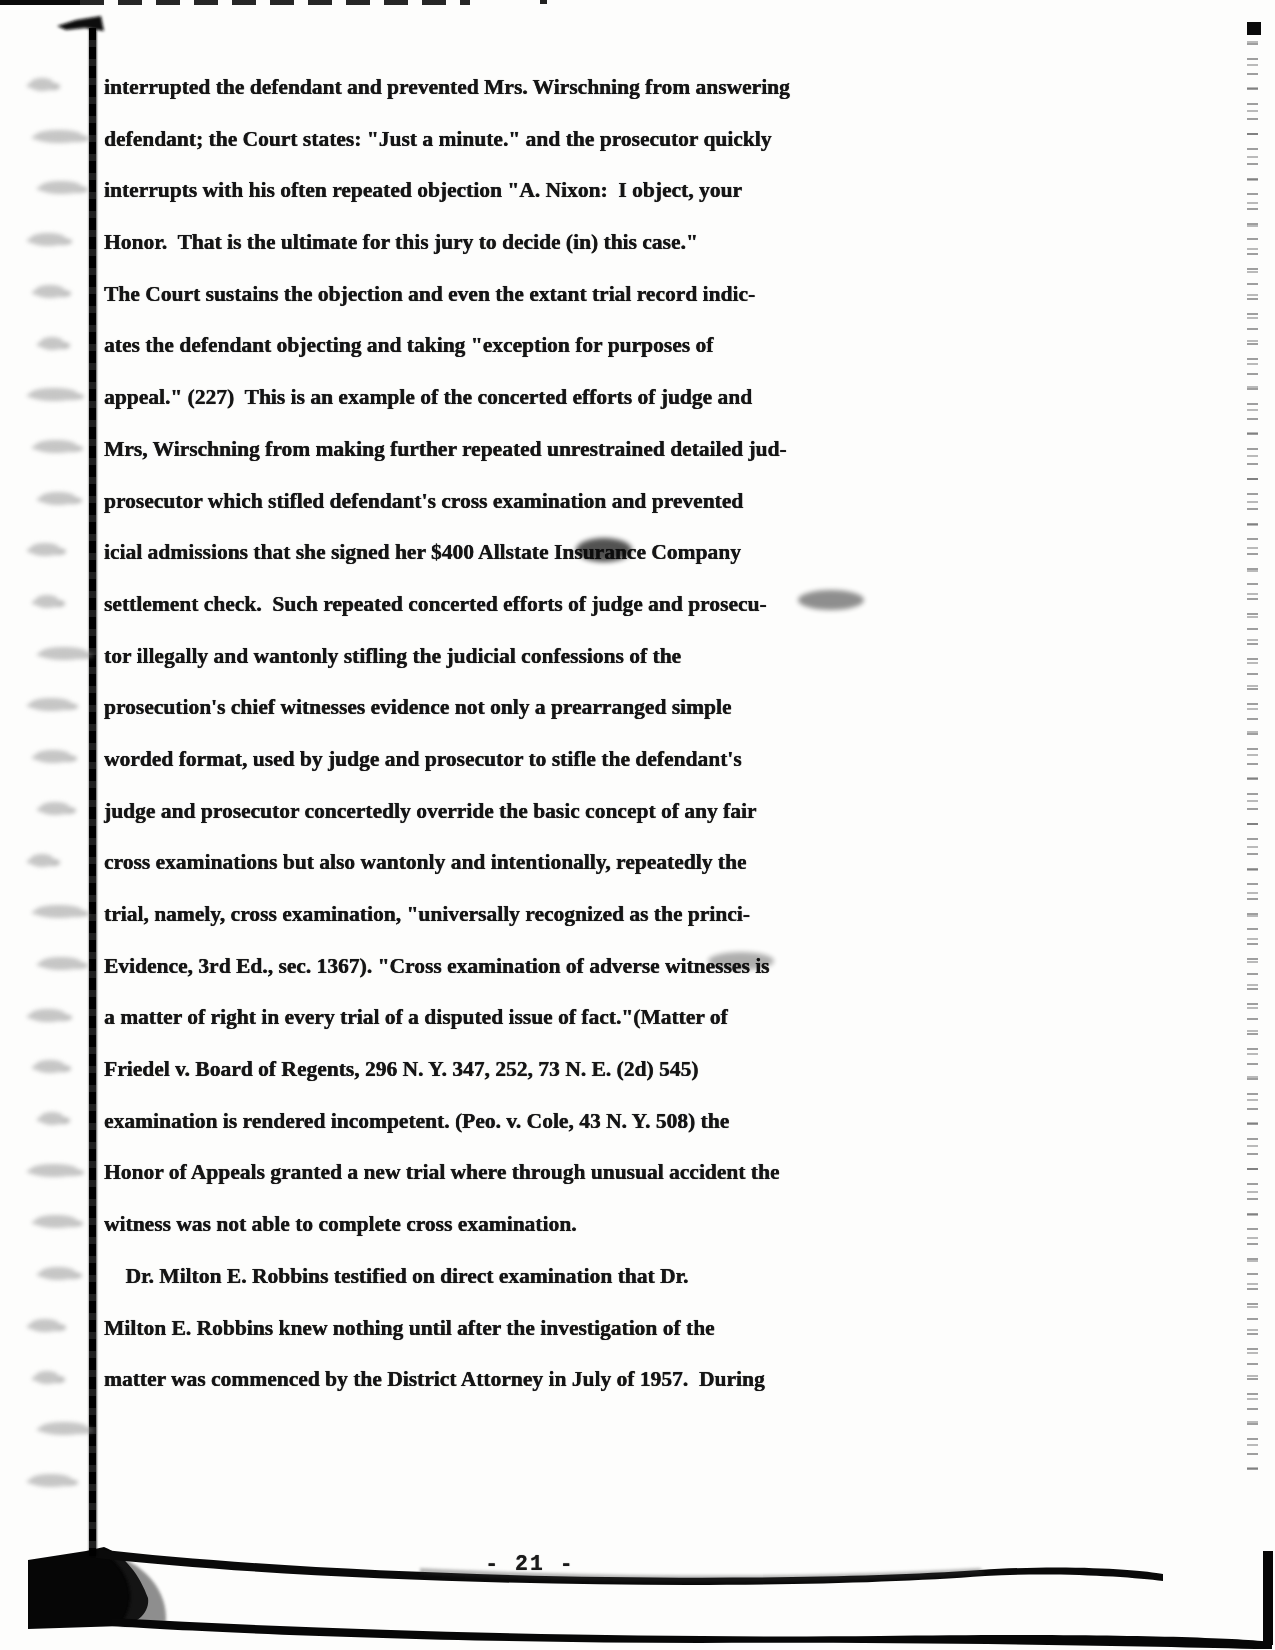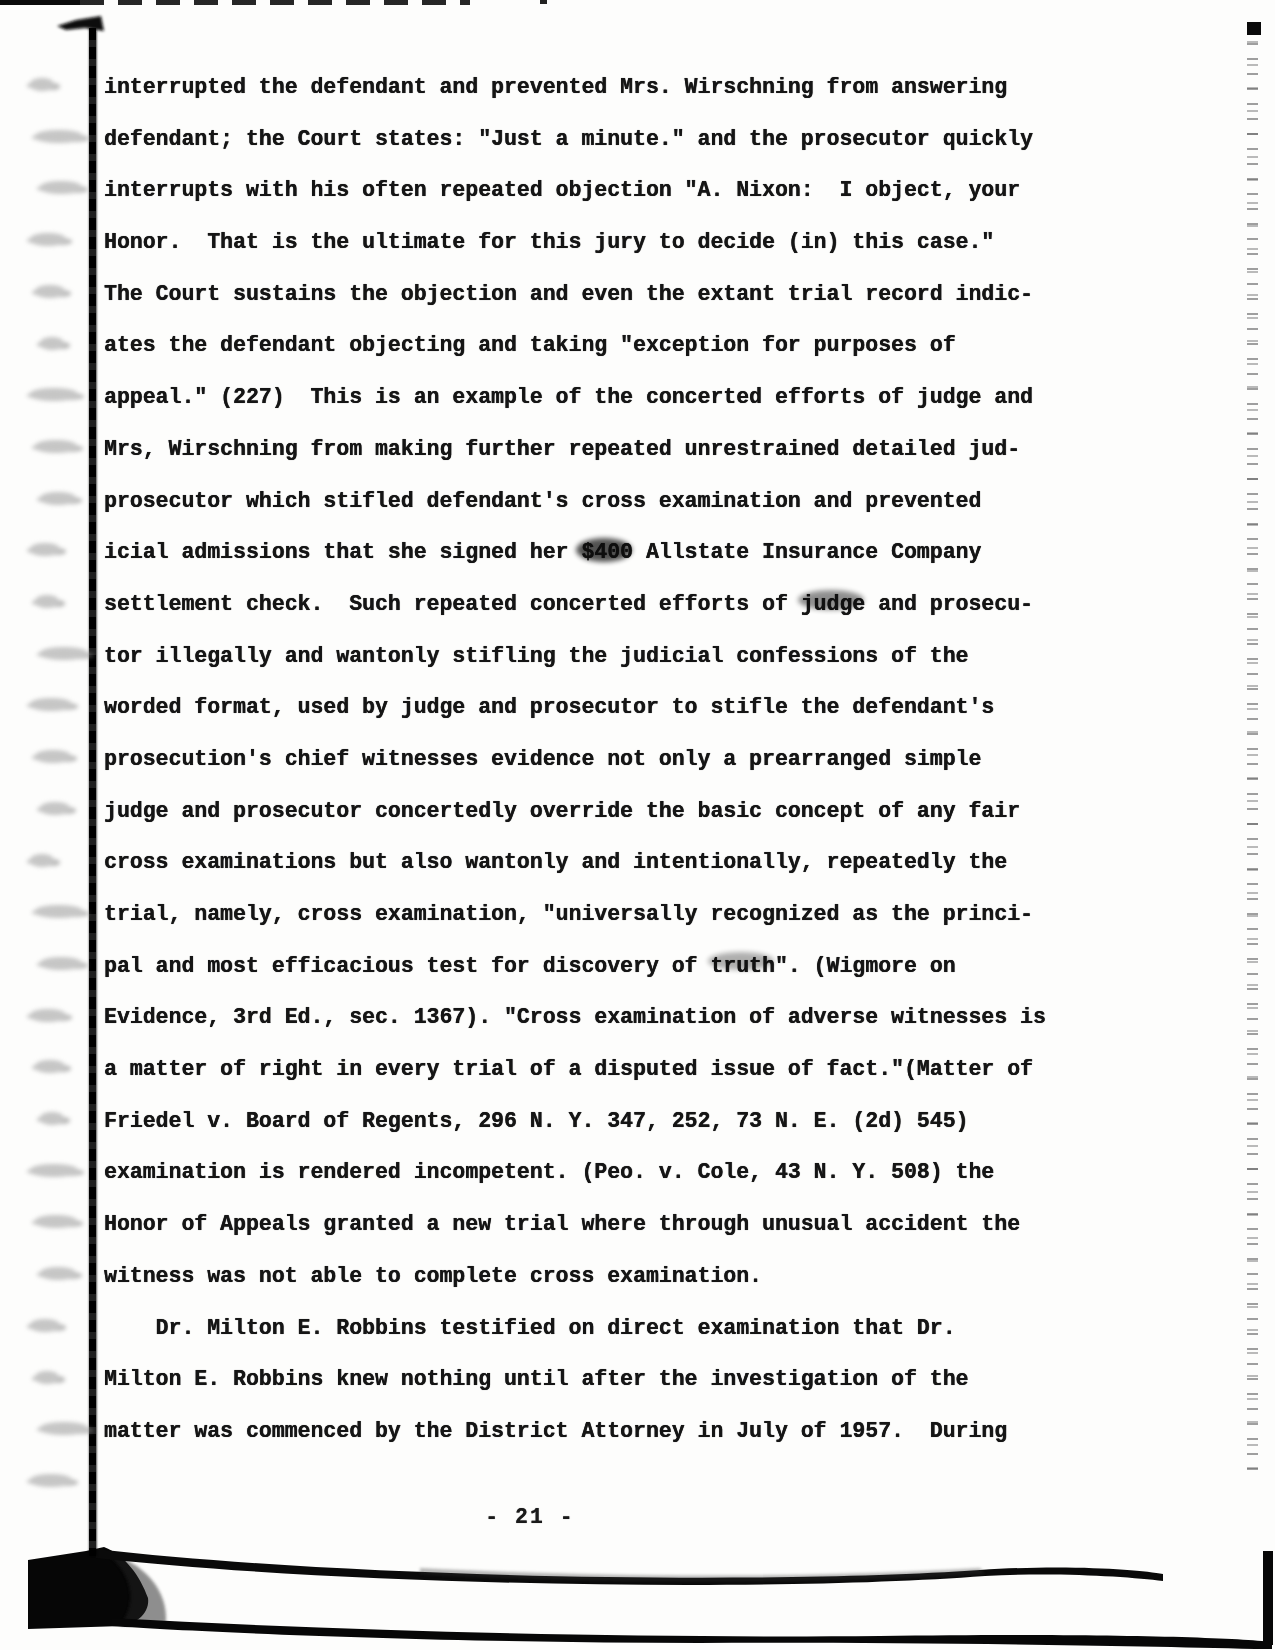--- a/index.html
+++ b/index.html
@@ -14,23 +14,23 @@
 
   
   .binding{position:absolute;left:89px;top:28px;width:7px;height:1528px;background:#0d0d0d;
     box-shadow:1.5px 0 1.5px rgba(0,0,0,.45), -1.5px 0 1.5px rgba(0,0,0,.35);
     background-image:repeating-linear-gradient(180deg,#000 0 12px,#1f1f1f 12px 19px);}
 
   
   .text{position:absolute;left:104px;top:62px;width:1080px;color:#151515;
     font-size:21.5px;font-weight:700;letter-spacing:0;}
   .ln{height:51.7px;line-height:51.7px;white-space:pre;
-    text-shadow:0 0 .7px rgba(0,0,0,.85), .4px .3px .5px rgba(0,0,0,.45);}
+    text-shadow:0 0 .7px rgba(0,0,0,.85), .4px .3px .5px rgba(0,0,0,.45);font-family:Liberation Serif, serif;}
 
-  .pageno{position:absolute;left:0;top:1505px;width:1060px;text-align:center;
+  .pageno{position:absolute;left:0;top:1552px;width:1060px;text-align:center;
     color:#1a1a1a;font-size:21.5px;font-weight:700;letter-spacing:2px;
     text-shadow:0 0 .7px rgba(0,0,0,.8);}
 
   
   .smudge{position:absolute;height:13px;background:#909090;border-radius:45%;
     filter:blur(2.3px);opacity:.5;
     box-shadow:9px 2px 0 -3px #7d7d7d,-7px 1px 0 -4px #8a8a8a;}
 
   
   .speckles{position:absolute;left:1247px;top:28px;width:11px;height:1445px;opacity:.75;
@@ -116,26 +116,25 @@
     <div class="ln">interrupts with his often repeated objection "A. Nixon:  I object, your</div>
     <div class="ln">Honor.  That is the ultimate for this jury to decide (in) this case."</div>
     <div class="ln">The Court sustains the objection and even the extant trial record indic-</div>
     <div class="ln">ates the defendant objecting and taking "exception for purposes of</div>
     <div class="ln">appeal." (227)  This is an example of the concerted efforts of judge and</div>
     <div class="ln">Mrs, Wirschning from making further repeated unrestrained detailed jud-</div>
     <div class="ln">prosecutor which stifled defendant's cross examination and prevented</div>
     <div class="ln">icial admissions that she signed her $400 Allstate Insurance Company</div>
     <div class="ln">settlement check.  Such repeated concerted efforts of judge and prosecu-</div>
     <div class="ln">tor illegally and wantonly stifling the judicial confessions of the</div>
+    <div class="ln">prosecution's chief witnesses evidence not only a prearranged simple</div>
     <div class="ln">worded format, used by judge and prosecutor to stifle the defendant's</div>
-    <div class="ln">prosecution's chief witnesses evidence not only a prearranged simple</div>
     <div class="ln">judge and prosecutor concertedly override the basic concept of any fair</div>
     <div class="ln">cross examinations but also wantonly and intentionally, repeatedly the</div>
     <div class="ln">trial, namely, cross examination, "universally recognized as the princi-</div>
-    <div class="ln">pal and most efficacious test for discovery of truth". (Wigmore on</div>
     <div class="ln">Evidence, 3rd Ed., sec. 1367). "Cross examination of adverse witnesses is</div>
     <div class="ln">a matter of right in every trial of a disputed issue of fact."(Matter of</div>
     <div class="ln">Friedel v. Board of Regents, 296 N. Y. 347, 252, 73 N. E. (2d) 545)</div>
     <div class="ln">examination is rendered incompetent. (Peo. v. Cole, 43 N. Y. 508) the</div>
     <div class="ln">Honor of Appeals granted a new trial where through unusual accident the</div>
     <div class="ln">witness was not able to complete cross examination.</div>
     <div class="ln">    Dr. Milton E. Robbins testified on direct examination that Dr.</div>
     <div class="ln">Milton E. Robbins knew nothing until after the investigation of the</div>
     <div class="ln">matter was commenced by the District Attorney in July of 1957.  During</div>
   </div>

